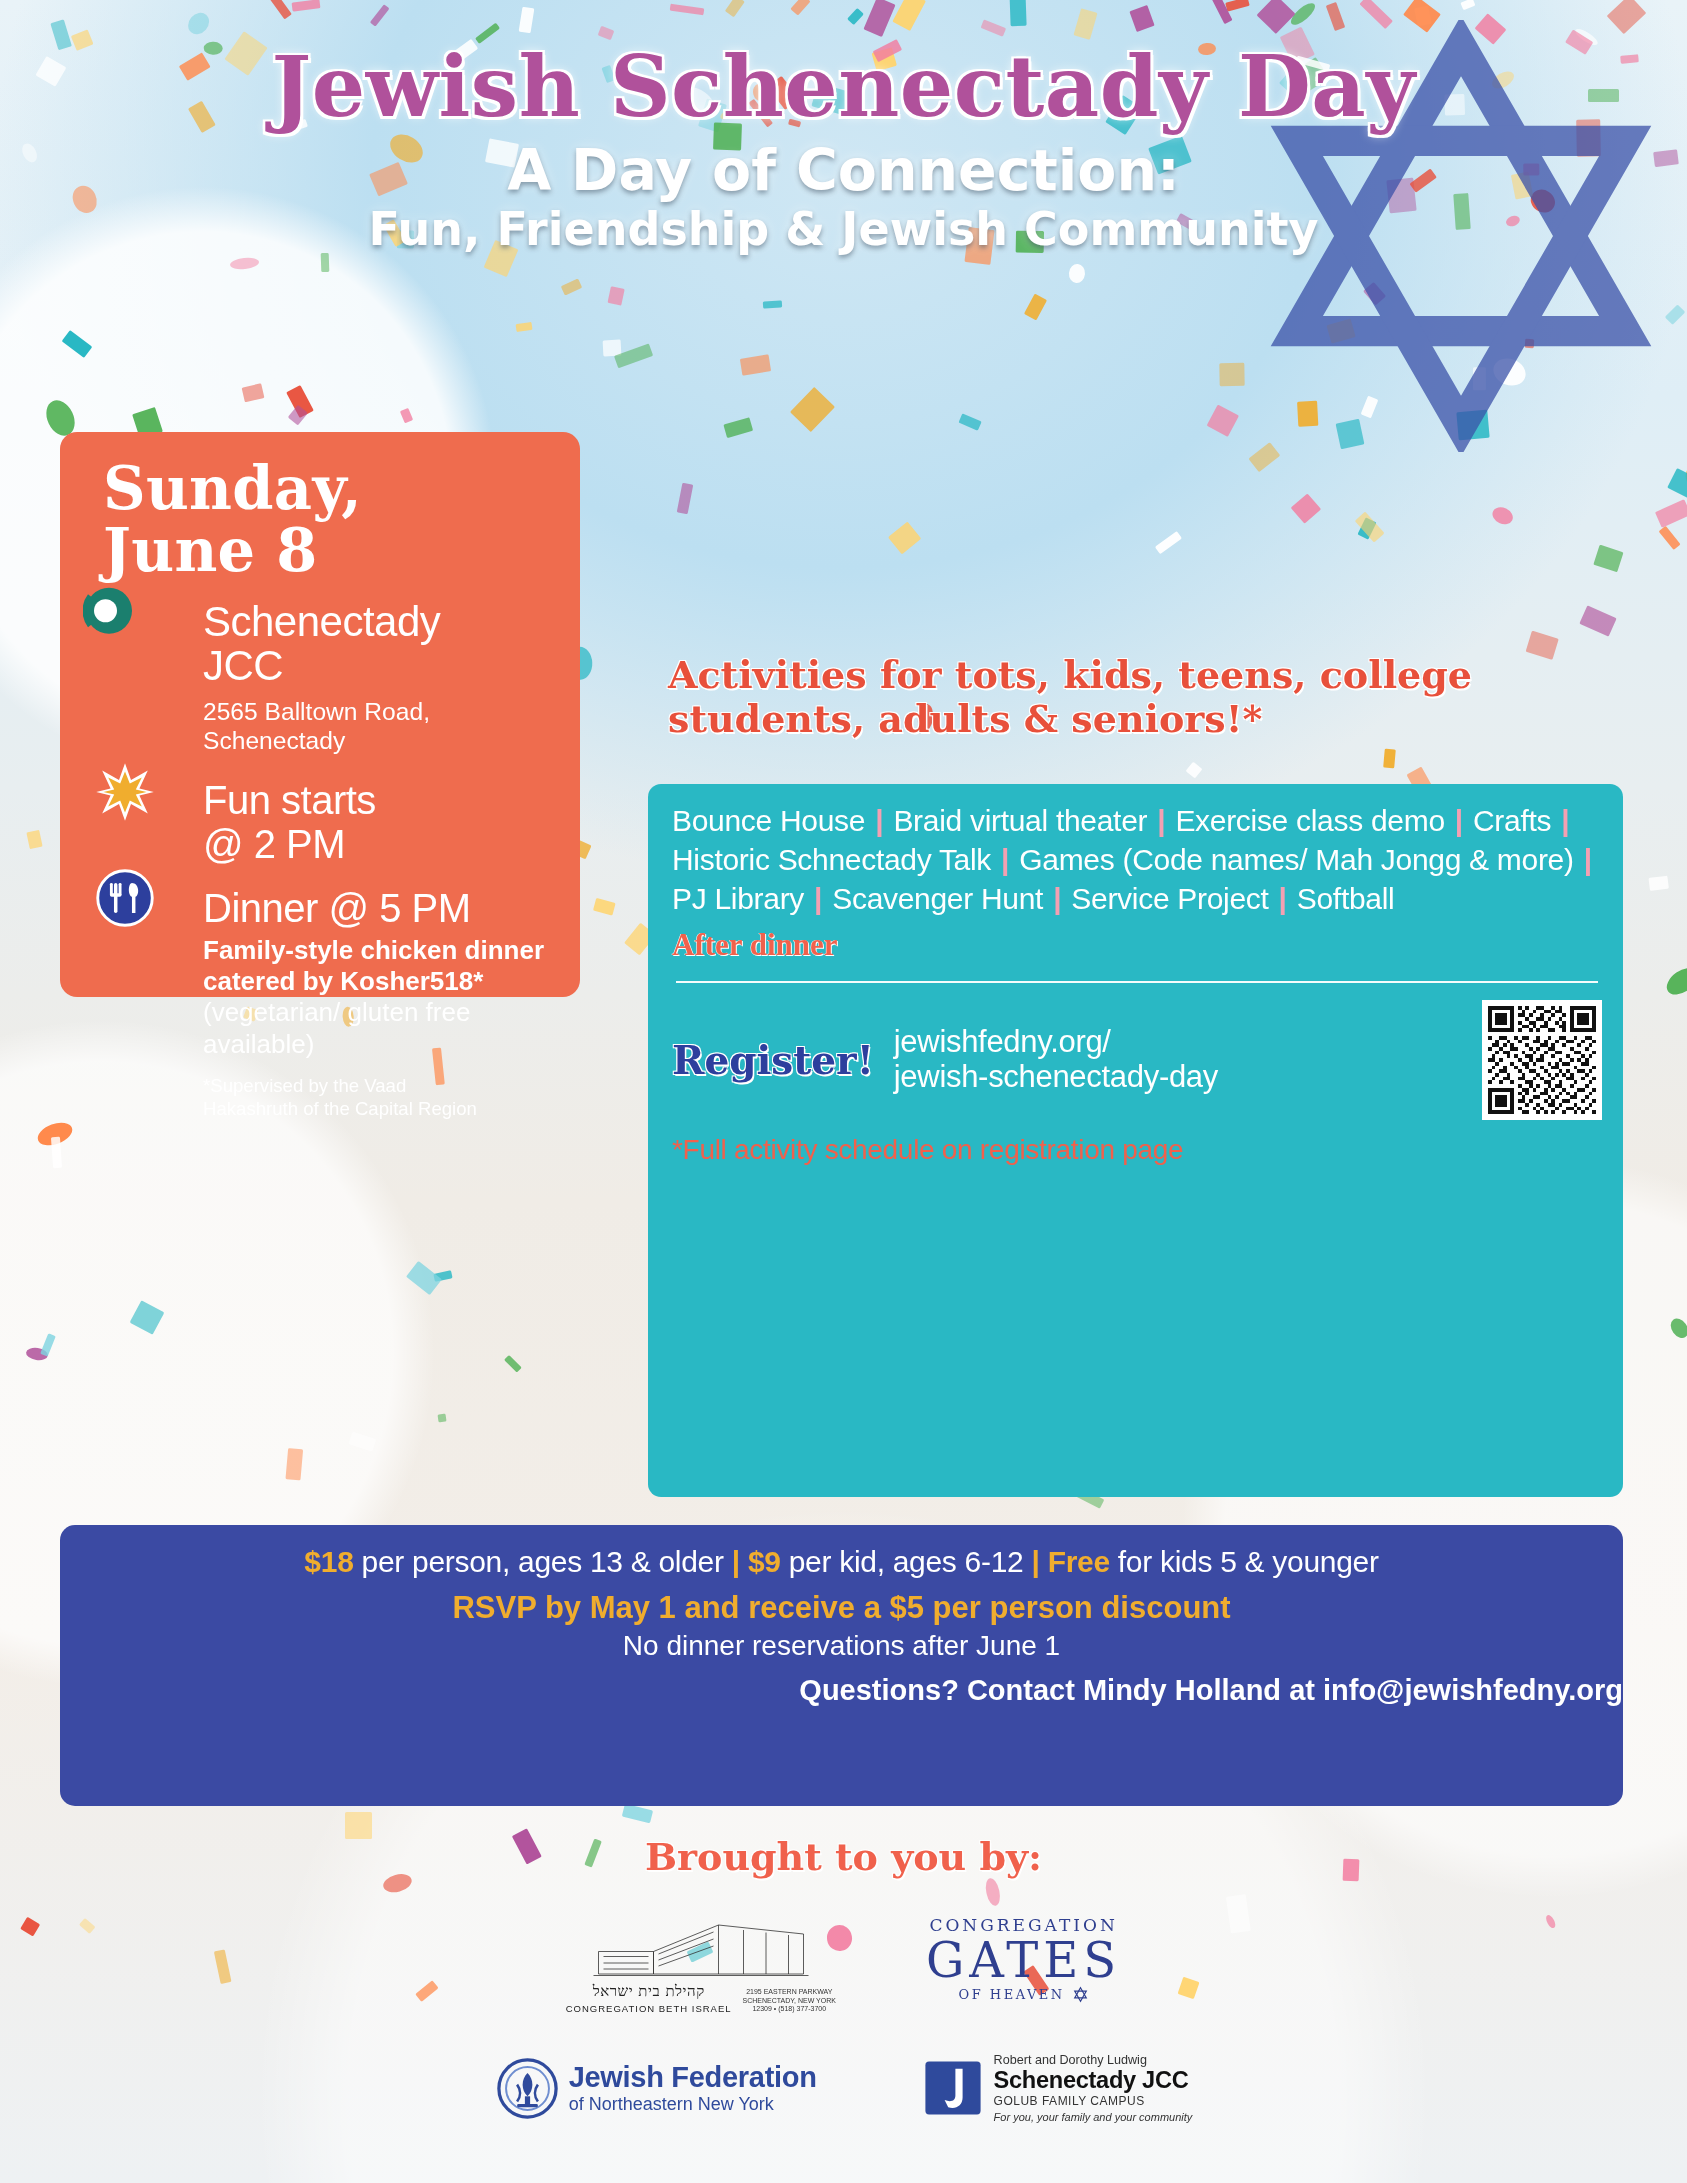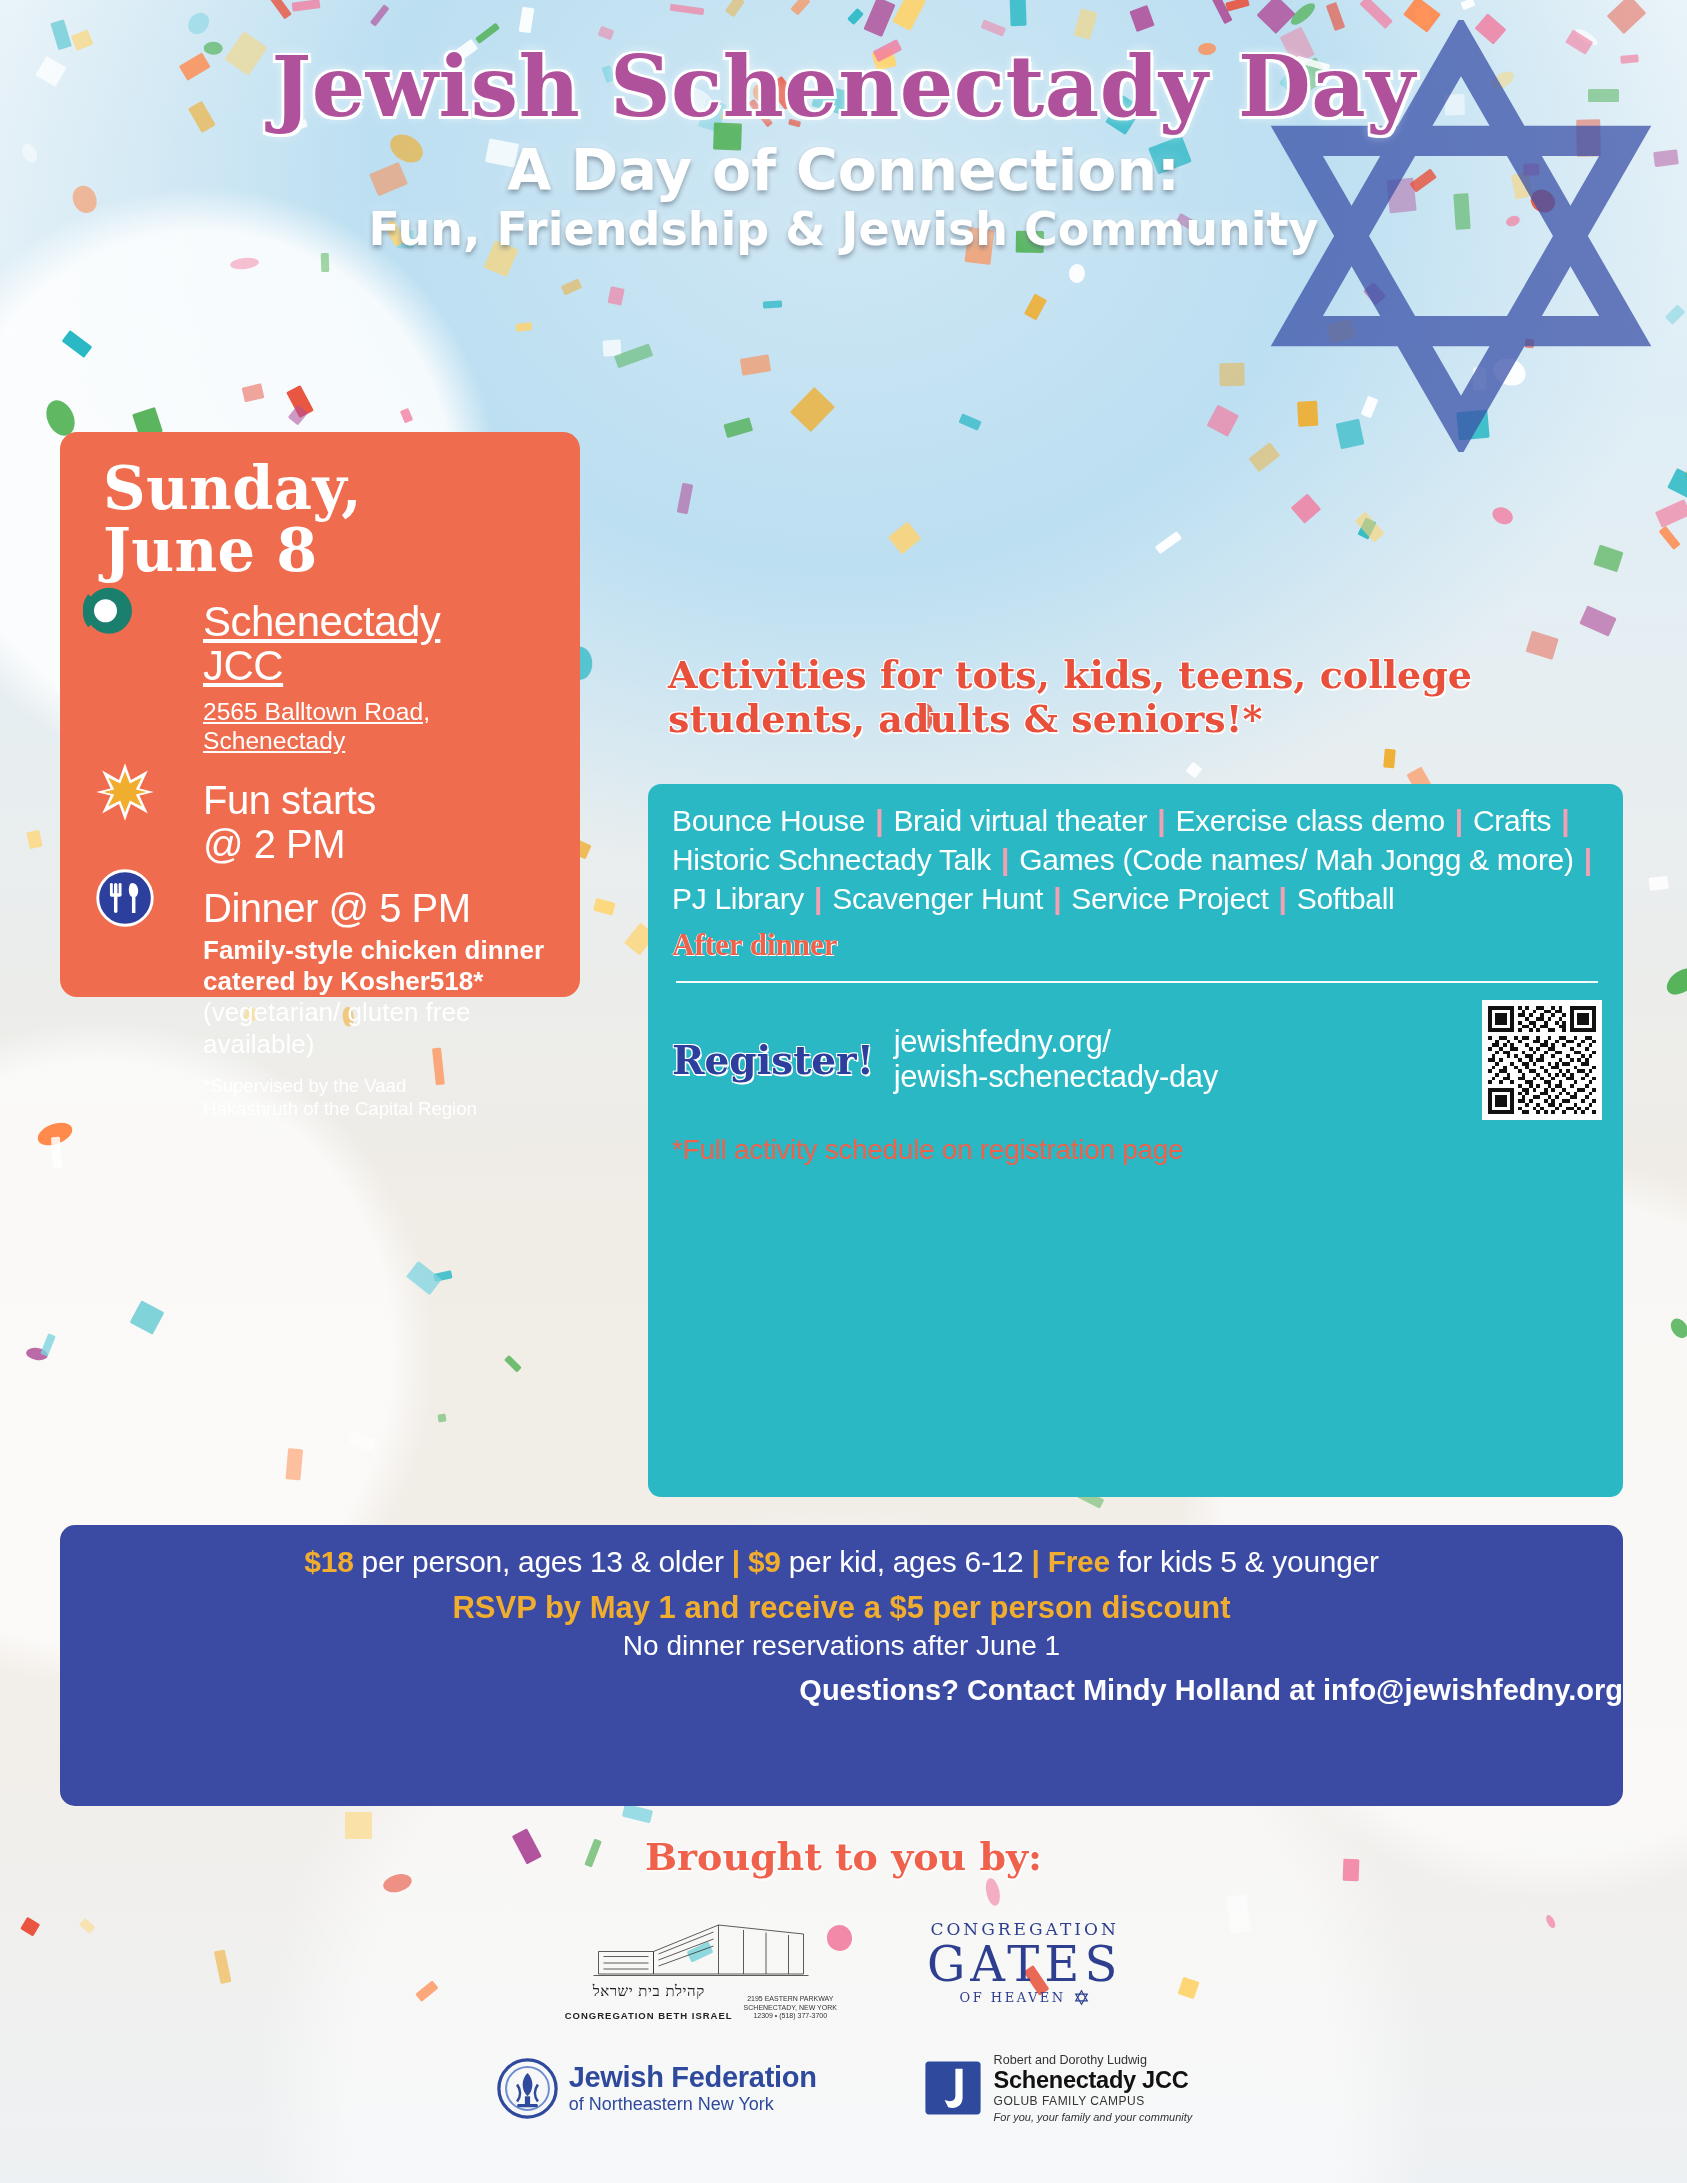--- a/index.html
+++ b/index.html
@@ -100,21 +100,21 @@
     color: #fff;
   }
   .date-line {
     font-family: "DejaVu Serif", serif;
     font-weight: bold;
     font-size: 59px;
     line-height: 1.05;
     padding: 26px 0 0 43px;
     letter-spacing: 0.3px;
   }
-  .venue-block { position: relative; padding: 18px 10px 0 143px; text-decoration: underline; }
+  .venue-block { position: relative; padding: 18px 10px 0 143px; }
   .venue-name {
     font-size: 42px;
     font-weight: normal;
     line-height: 1.06;
     letter-spacing: -0.5px;
   }
   .venue-addr {
     margin-top: 8px;
     font-size: 24.6px;
     line-height: 1.18;
@@ -336,21 +336,21 @@
   }
 
   .logo { display: flex; align-items: center; }
 
   .logo-agudat .txt { margin-left: 9px; }
   .logo-agudat .l1 { font-size: 26px; font-weight: bold; color: #1b1b1b; letter-spacing: -0.3px; }
   .logo-agudat .l2 { font-size: 9px; color: #333; margin-top: 4px; letter-spacing: 0.3px; }
 
   .logo-bi { text-align: center; }
   .logo-bi .heb { font-family: "DejaVu Serif", serif; font-size: 15px; color: #222; letter-spacing: 0.5px; }
-  .logo-bi .cap { font-size: 9.5px; color: #222; letter-spacing: 1px; margin-top: 10px; font-weight: bold; }
+  .logo-bi .cap { font-size: 9.5px; color: #222; letter-spacing: 1px; margin-top: 3px; }
   .logo-bi .addr { font-size: 7px; color: #333; line-height: 1.25; }
 
   .logo-gates { text-align: center; color: #2f3f8f; }
   .logo-gates .g1 { font-family: "DejaVu Serif", serif; font-size: 17px; letter-spacing: 3px; }
   .logo-gates .g2 { font-family: "DejaVu Serif", serif; font-size: 48px; letter-spacing: 5px; line-height: 1.05; }
   .logo-gates .g3 { font-family: "DejaVu Serif", serif; font-size: 13px; letter-spacing: 2.5px; }
 
   .logo-fed .txt { margin-left: 9px; color: #2f4a9c; }
   .logo-fed .f1 { font-size: 29px; font-weight: bold; letter-spacing: -0.3px; }
   .logo-fed .f2 { font-size: 18px; }

